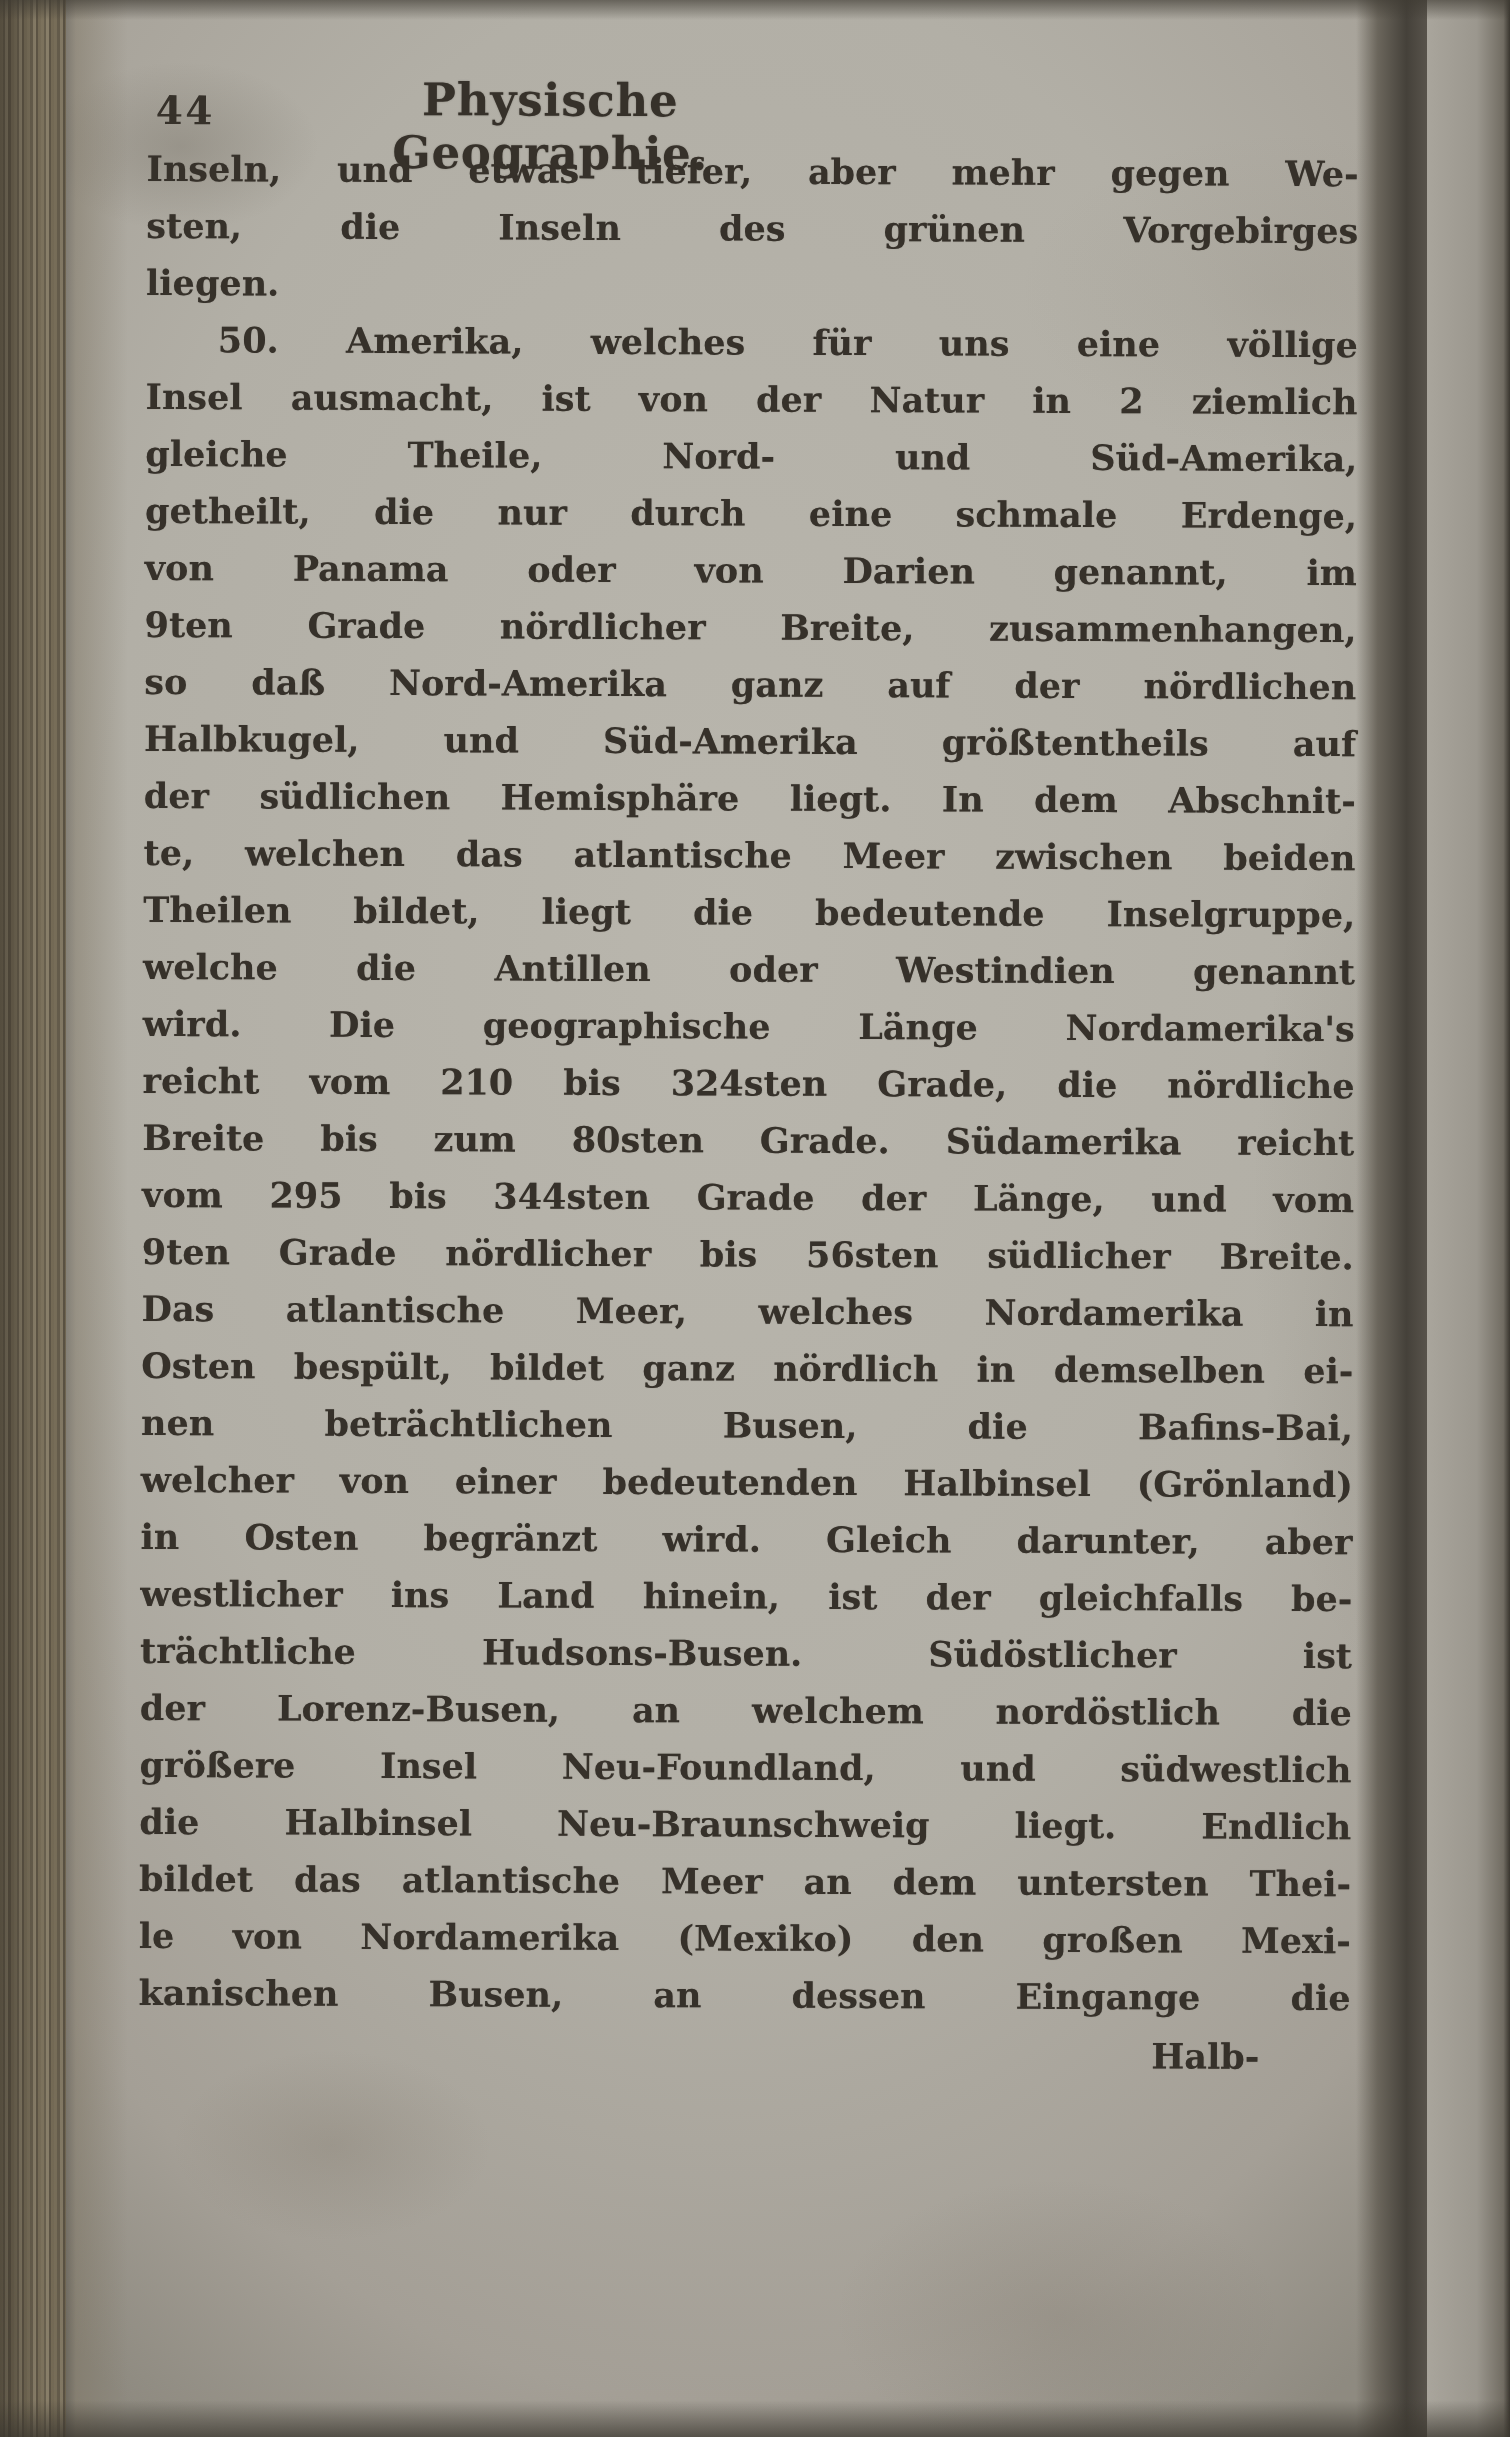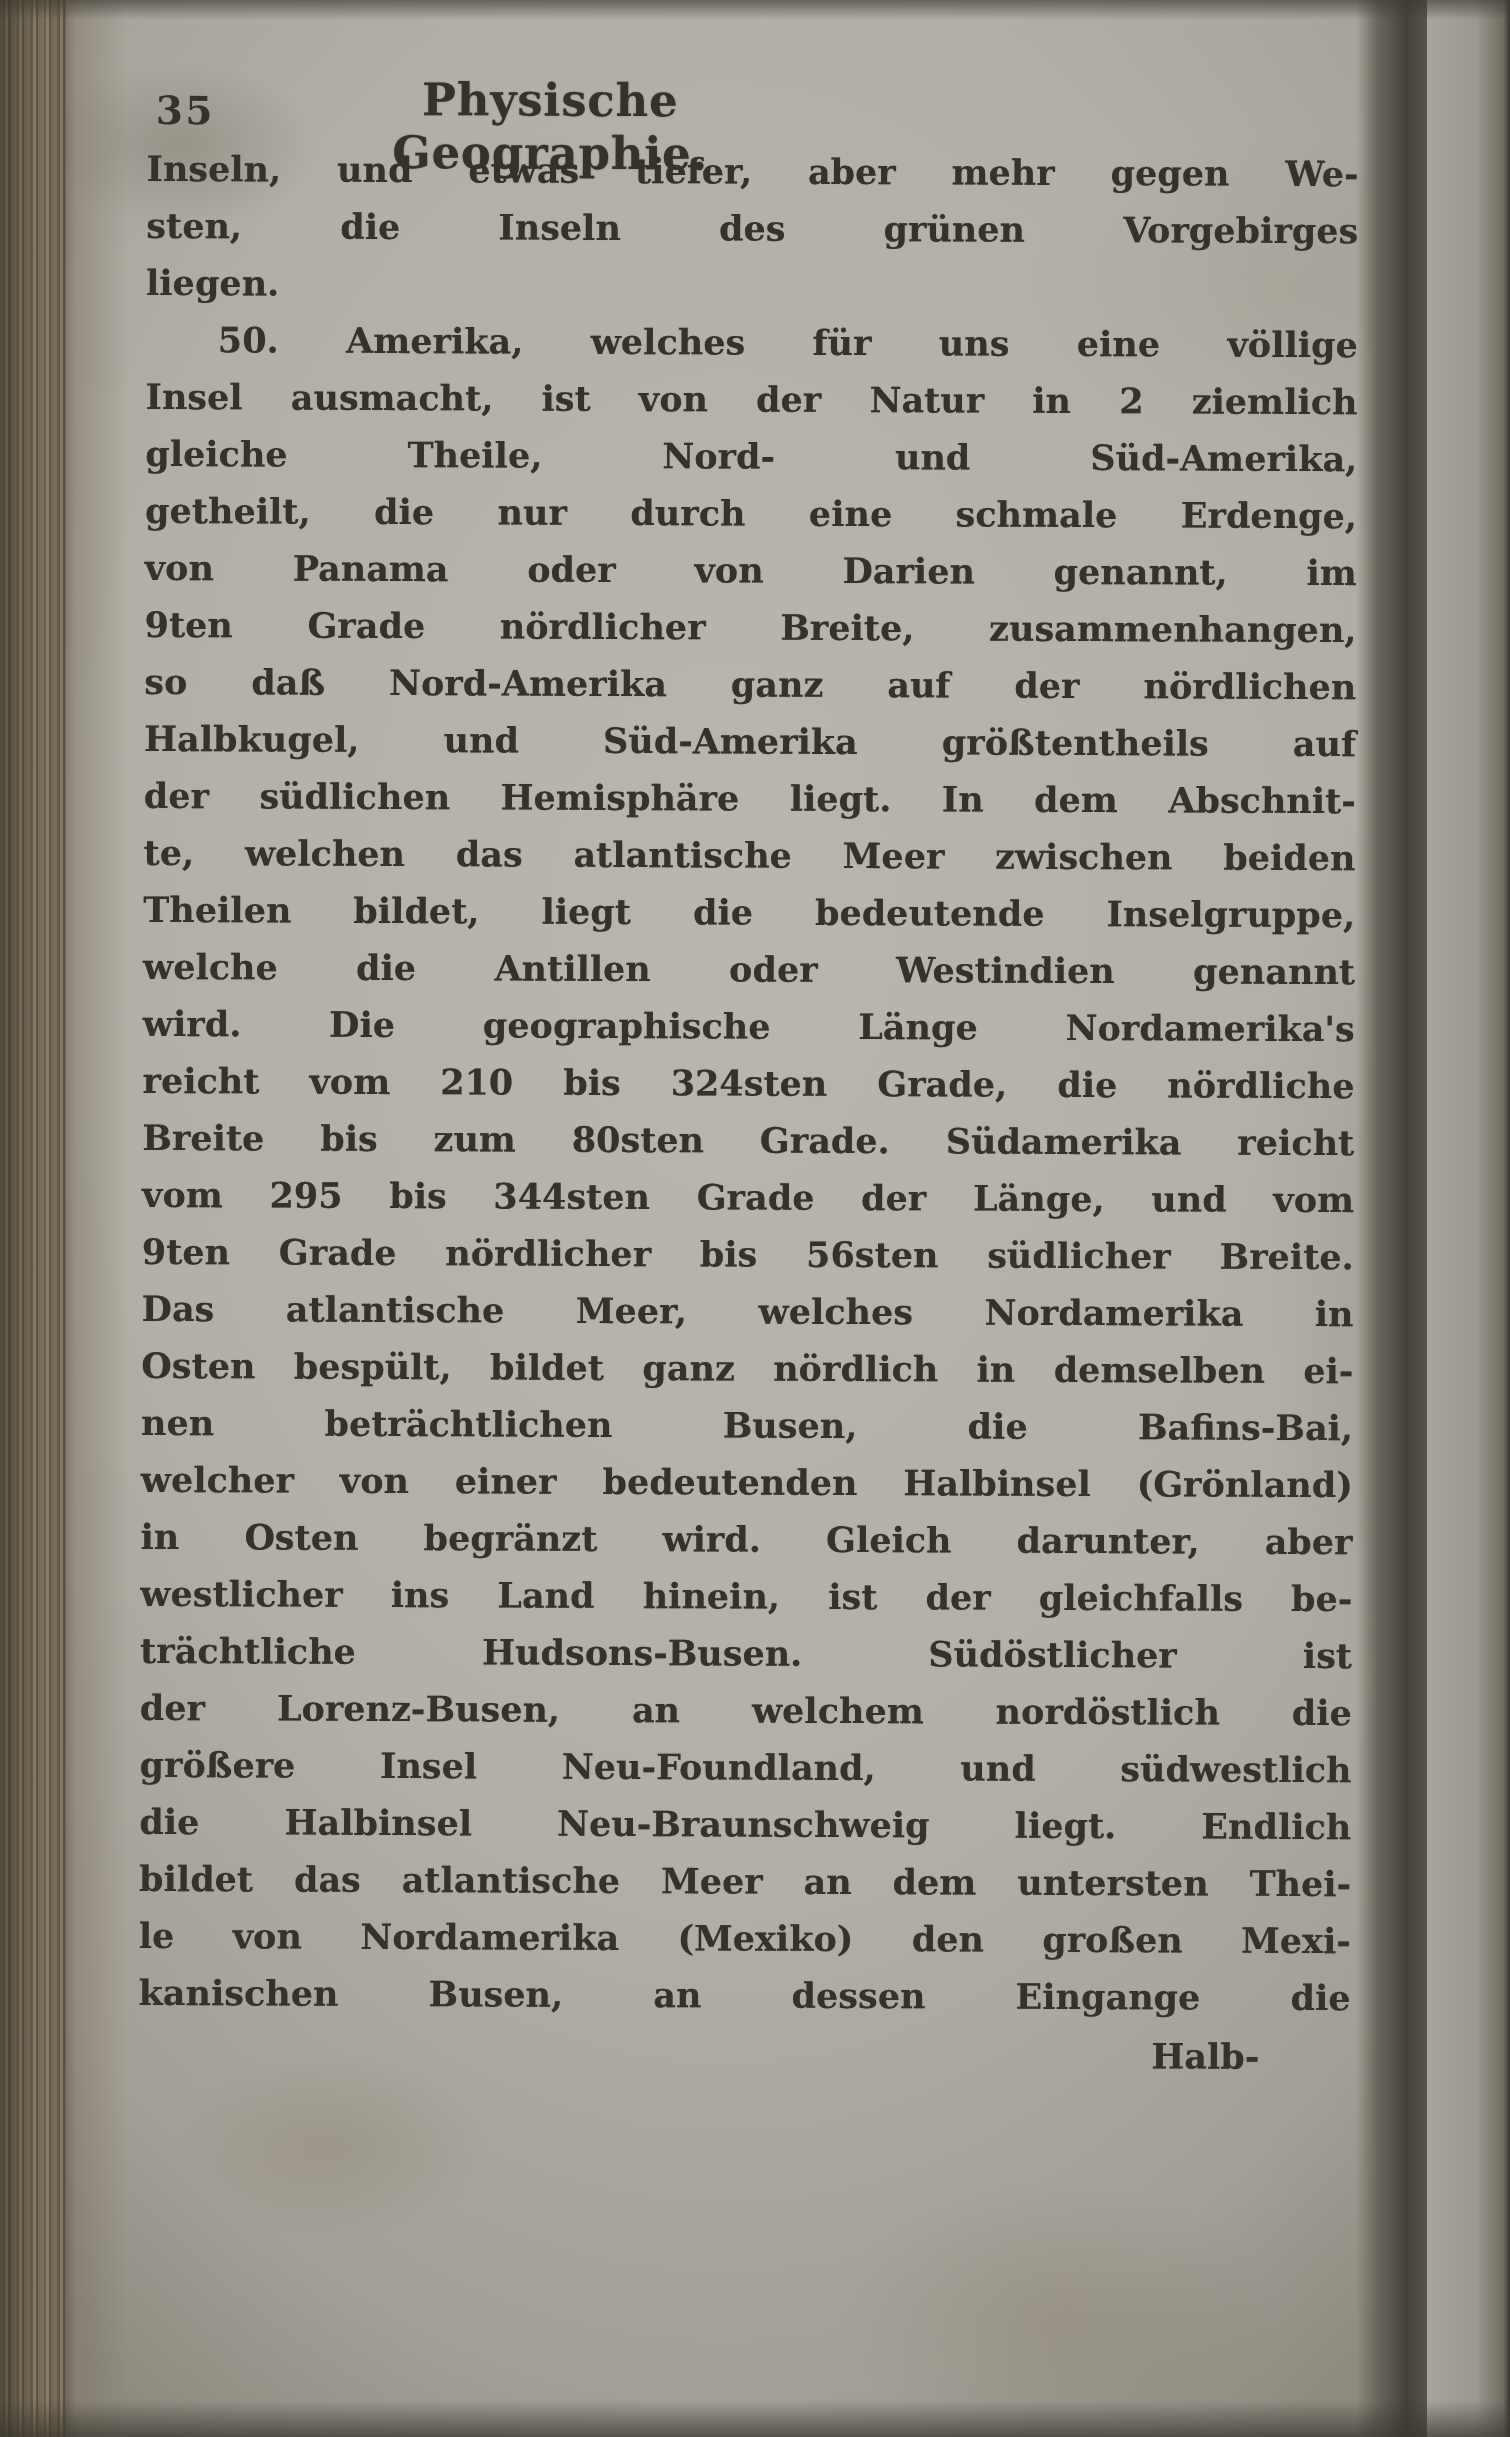--- a/index.html
+++ b/index.html
@@ -95,21 +95,21 @@
   <div class="stains"></div>
   <div class="edge-left-stripes"></div>
   <div class="edge-left-shadow"></div>
   <div class="band-right"></div>
   <div class="edge-right"></div>
   <div class="band-top"></div>
   <div class="band-bottom"></div>
 
   <div class="page-content">
     <div class="header-row">
-      <span class="pagenum">35</span>
+      <span class="pagenum">44</span>
       <span class="running-header">Physische Geographie.</span>
     </div>
     <div class="text-body" id="text-body">
         <div class="line">Inseln, und etwas tiefer, aber mehr gegen We-</div>
         <div class="line">sten, die Inseln des grünen Vorgebirges</div>
         <div class="line nojust">liegen.</div>
         <div class="line indent">50. Amerika, welches für uns eine völlige</div>
         <div class="line">Insel ausmacht, ist von der Natur in 2 ziemlich</div>
         <div class="line">gleiche Theile, Nord- und Süd-Amerika,</div>
         <div class="line">getheilt, die nur durch eine schmale Erdenge,</div>

